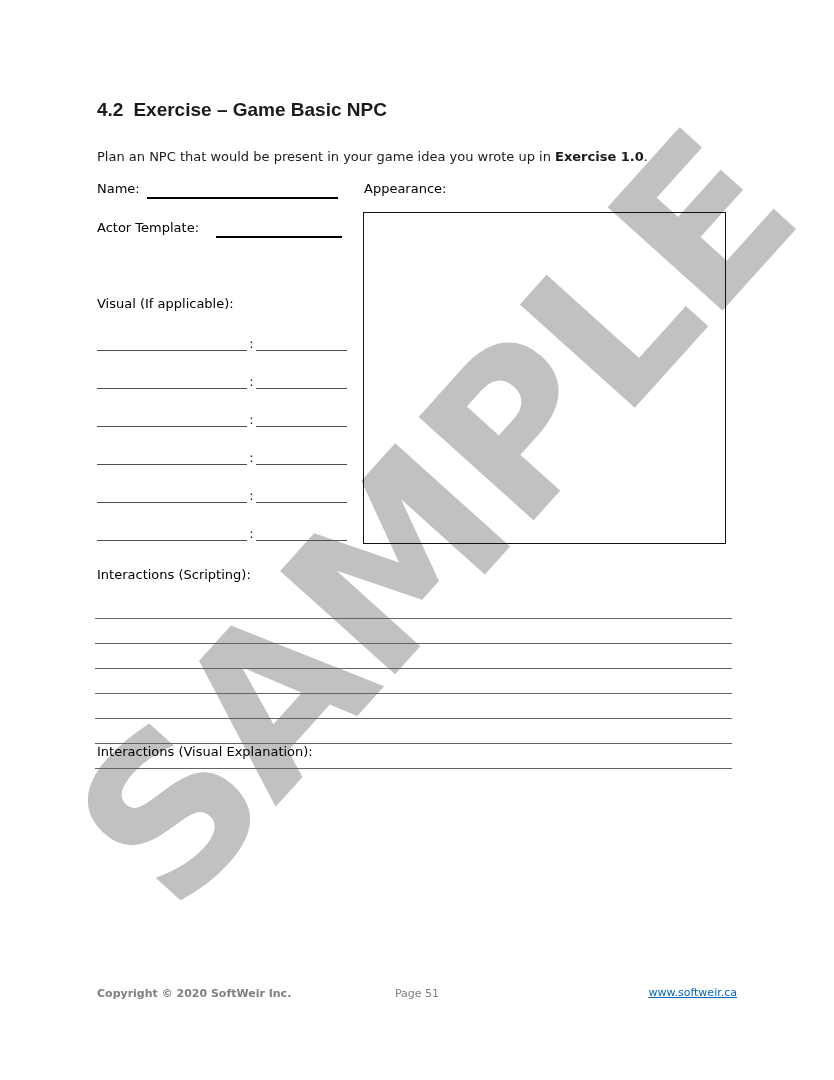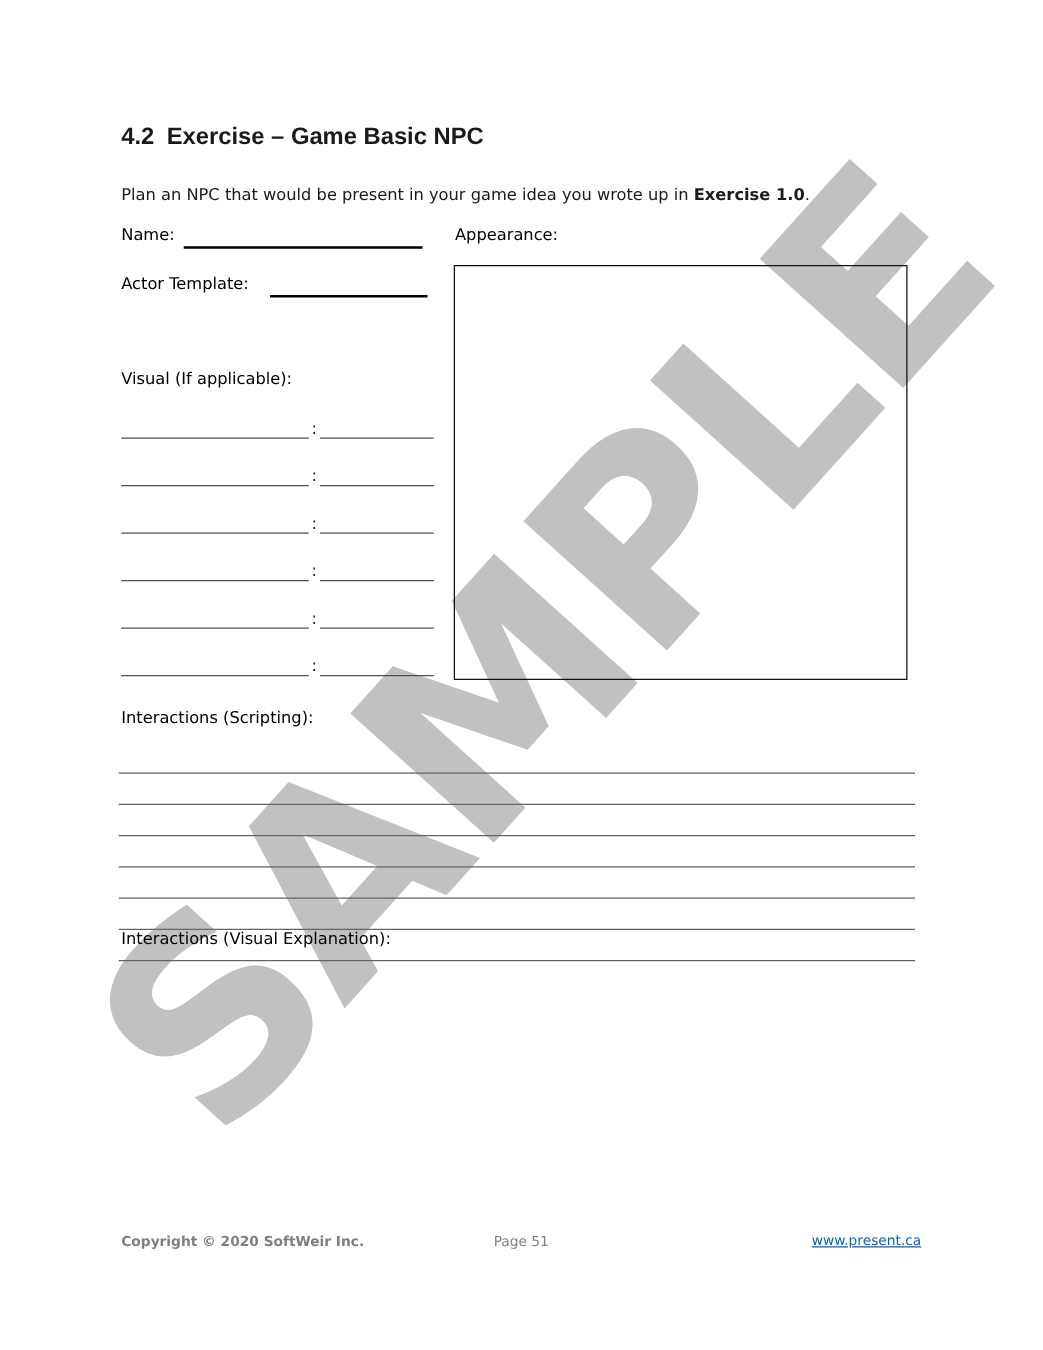--- a/index.html
+++ b/index.html
@@ -155,16 +155,16 @@
     <div class="ruled-line" style="top:668px;"></div>
     <div class="ruled-line" style="top:693px;"></div>
     <div class="ruled-line" style="top:718px;"></div>
     <div class="ruled-line" style="top:743px;"></div>
     <div class="ruled-line" style="top:768px;"></div>
 
     <span class="field-label" style="left:97px; top:744px;">Interactions (Visual Explanation):</span>
 
     <span class="footer-item footer-copyright">Copyright © 2020 SoftWeir Inc.</span>
     <span class="footer-item footer-page">Page 51</span>
-    <a class="footer-item footer-link" style="color: rgb(5, 99, 193);">www.present.ca</a>
+    <a class="footer-item footer-link" style="color: rgb(5, 99, 193);">www.softweir.ca</a>
 
   </div>
 </div>
 
 </body></html>

